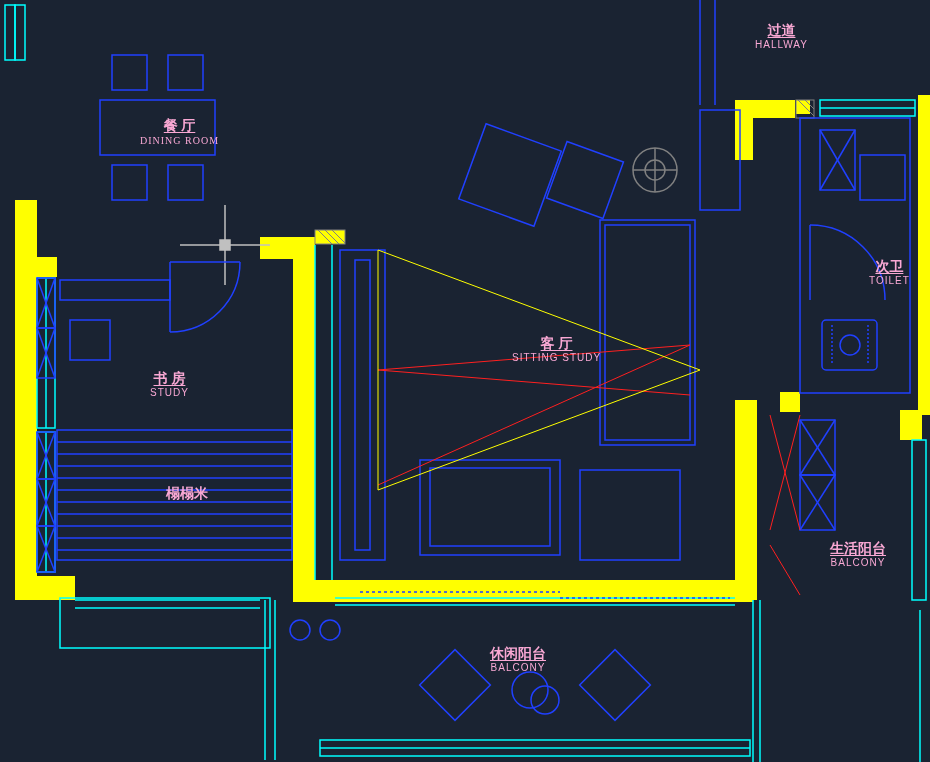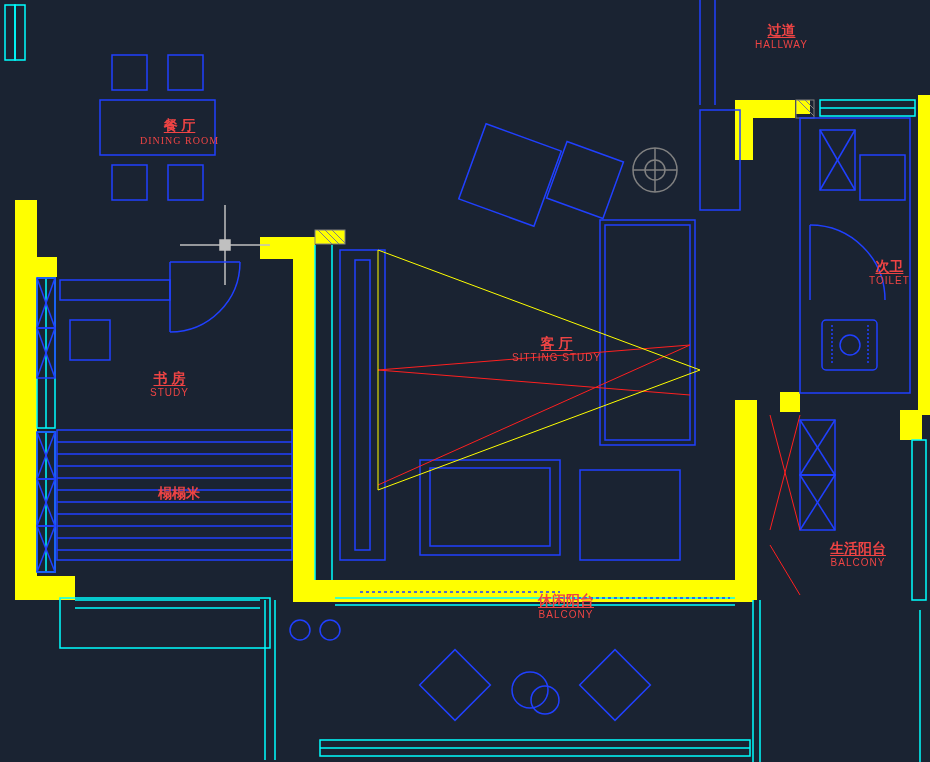--- a/index.html
+++ b/index.html
@@ -12,21 +12,21 @@
     font-family: Arial, sans-serif;
   }
   .canvas {
     position: absolute;
     top: 0; left: 0;
     width: 930px;
     height: 762px;
   }
   .room-label {
     position: absolute;
-    color: #ef4444;
+    color: #f9a8d4;
     font-size: 14px;
     font-weight: bold;
     text-align: center;
     line-height: 1.2;
     pointer-events: none;
   }
   .room-label .sub {
     font-size: 10px;
     font-weight: normal;
     letter-spacing: 1px;
@@ -272,35 +272,35 @@
 <div class="room-label" style="left:140px; top:118px;font-family:Liberation Serif, serif;">
   <span class="underline">餐 厅</span>
   <span class="sub">DINING ROOM</span>
 </div>
 
 <div class="room-label" style="left:150px; top:370px;">
   <span class="underline">书 房</span>
   <span class="sub">STUDY</span>
 </div>
 
-<div class="room-label" style="left:158px; top:485px;">
+<div class="room-label" style="left:166px; top:485px;">
   <span>榻榻米</span>
 </div>
 
 <div class="room-label" style="left:512px; top:335px;">
   <span class="underline">客 厅</span>
   <span class="sub">SITTING STUDY</span>
 </div>
 
 <div class="room-label" style="left:869px; top:258px;">
   <span class="underline">次卫</span>
   <span class="sub">TOILET</span>
 </div>
 
 <div class="room-label" style="left:830px; top:540px;">
   <span class="underline">生活阳台</span>
   <span class="sub">BALCONY</span>
 </div>
 
-<div class="room-label" style="left:490px; top:592px;margin-left:48px;">
+<div class="room-label" style="left:490px; top:645px;">
   <span class="underline">休闲阳台</span>
   <span class="sub">BALCONY</span>
 </div>
 
 </body></html>

